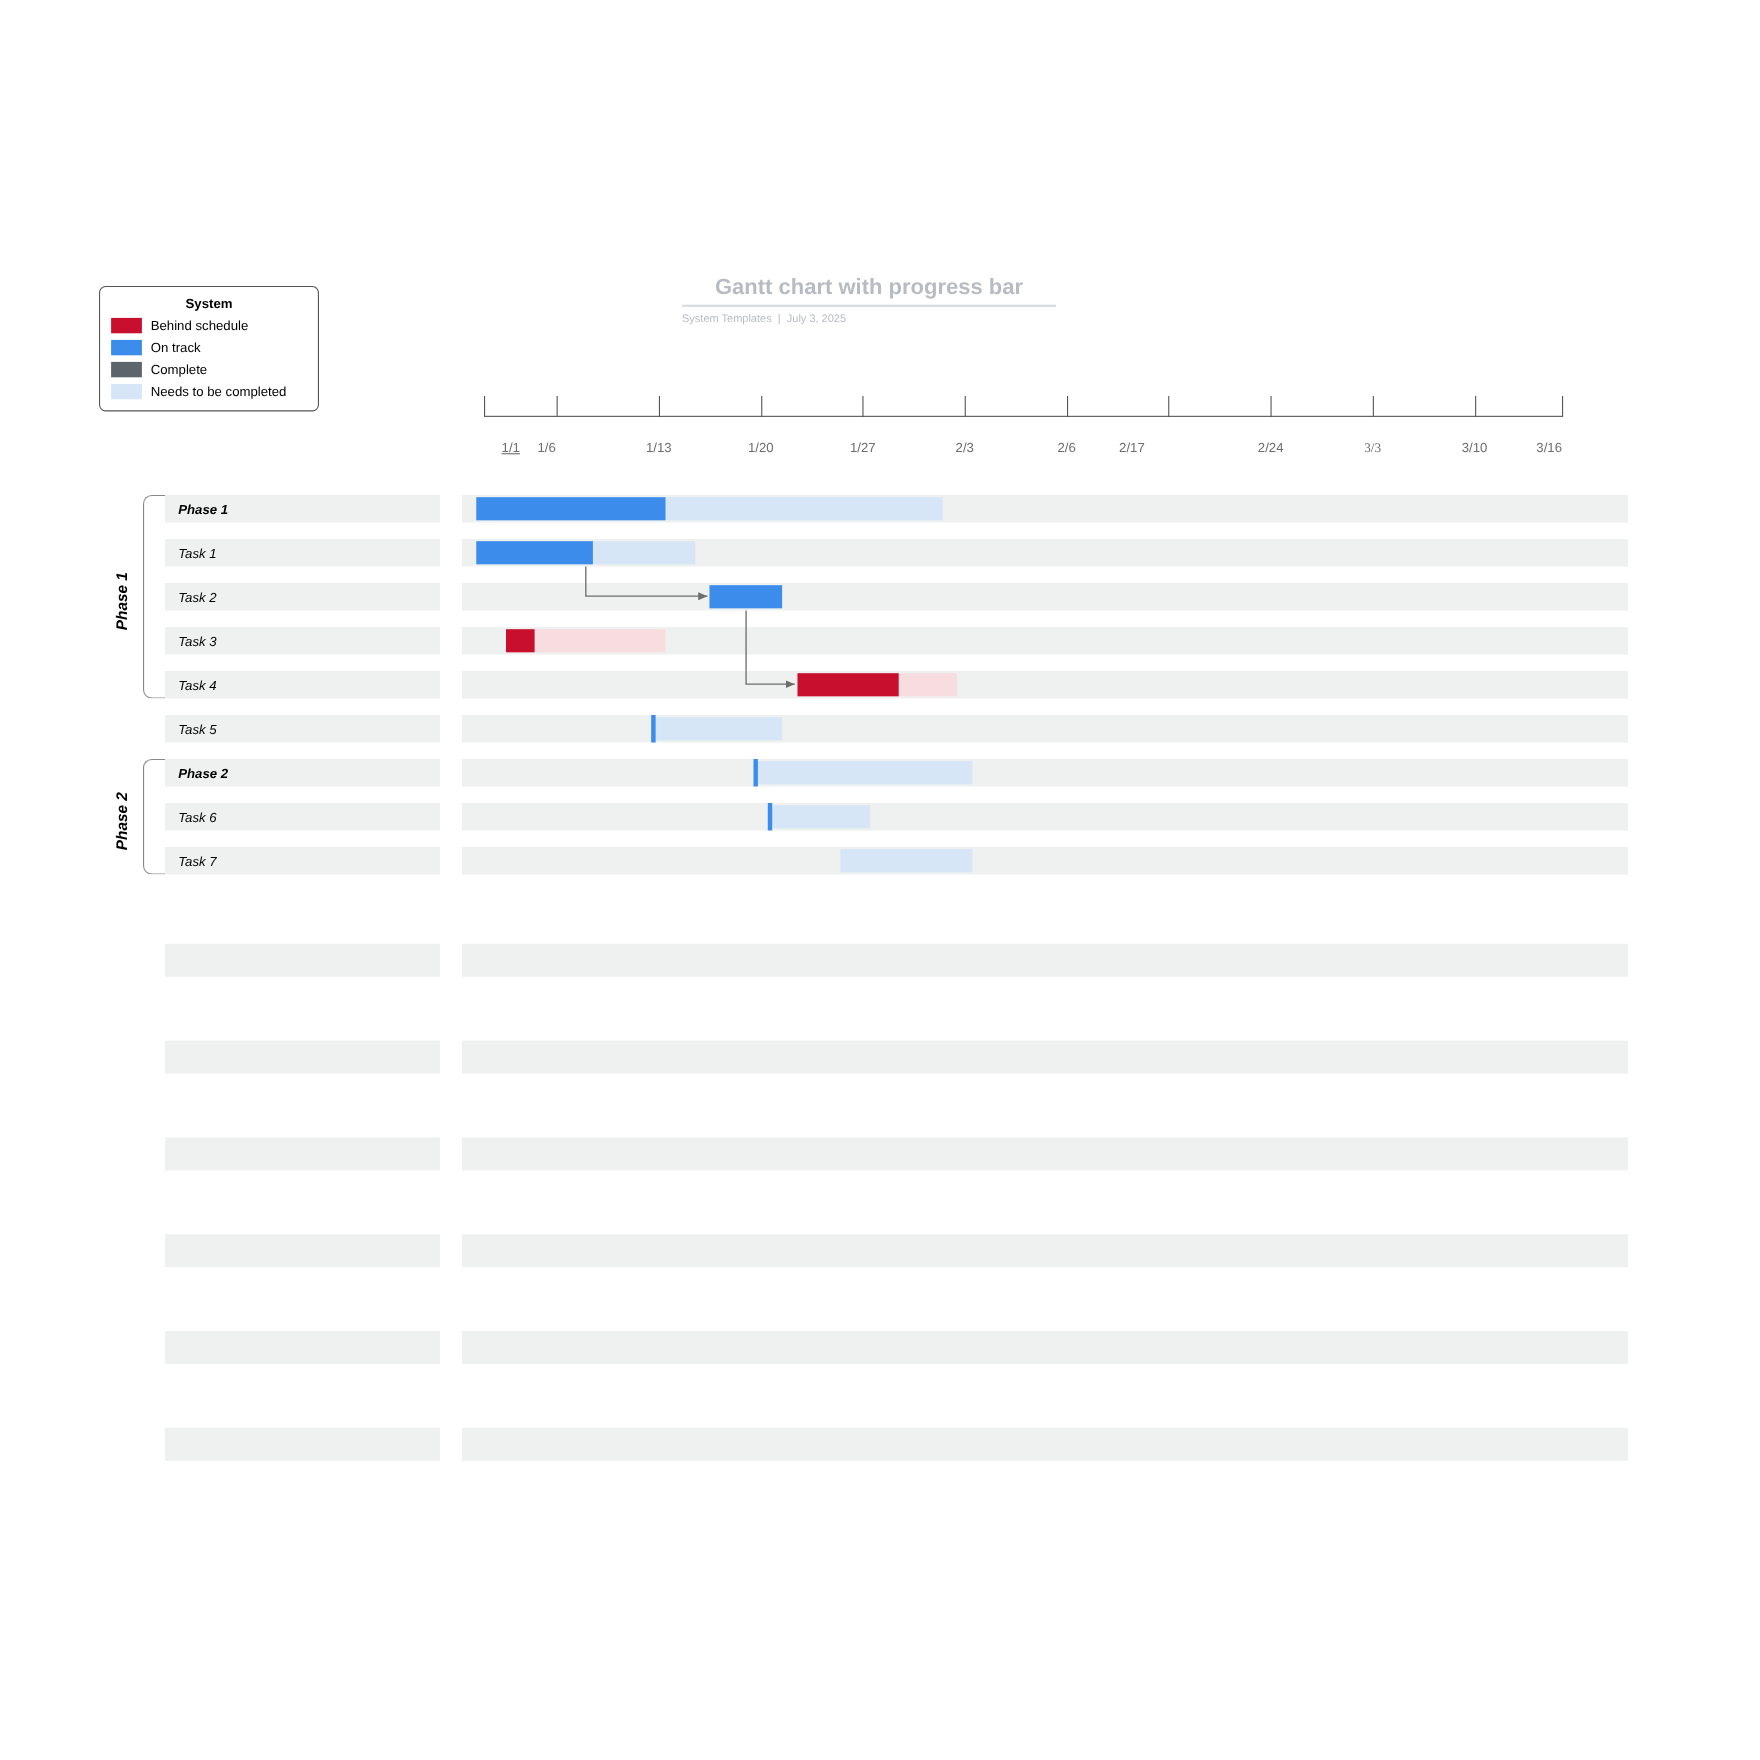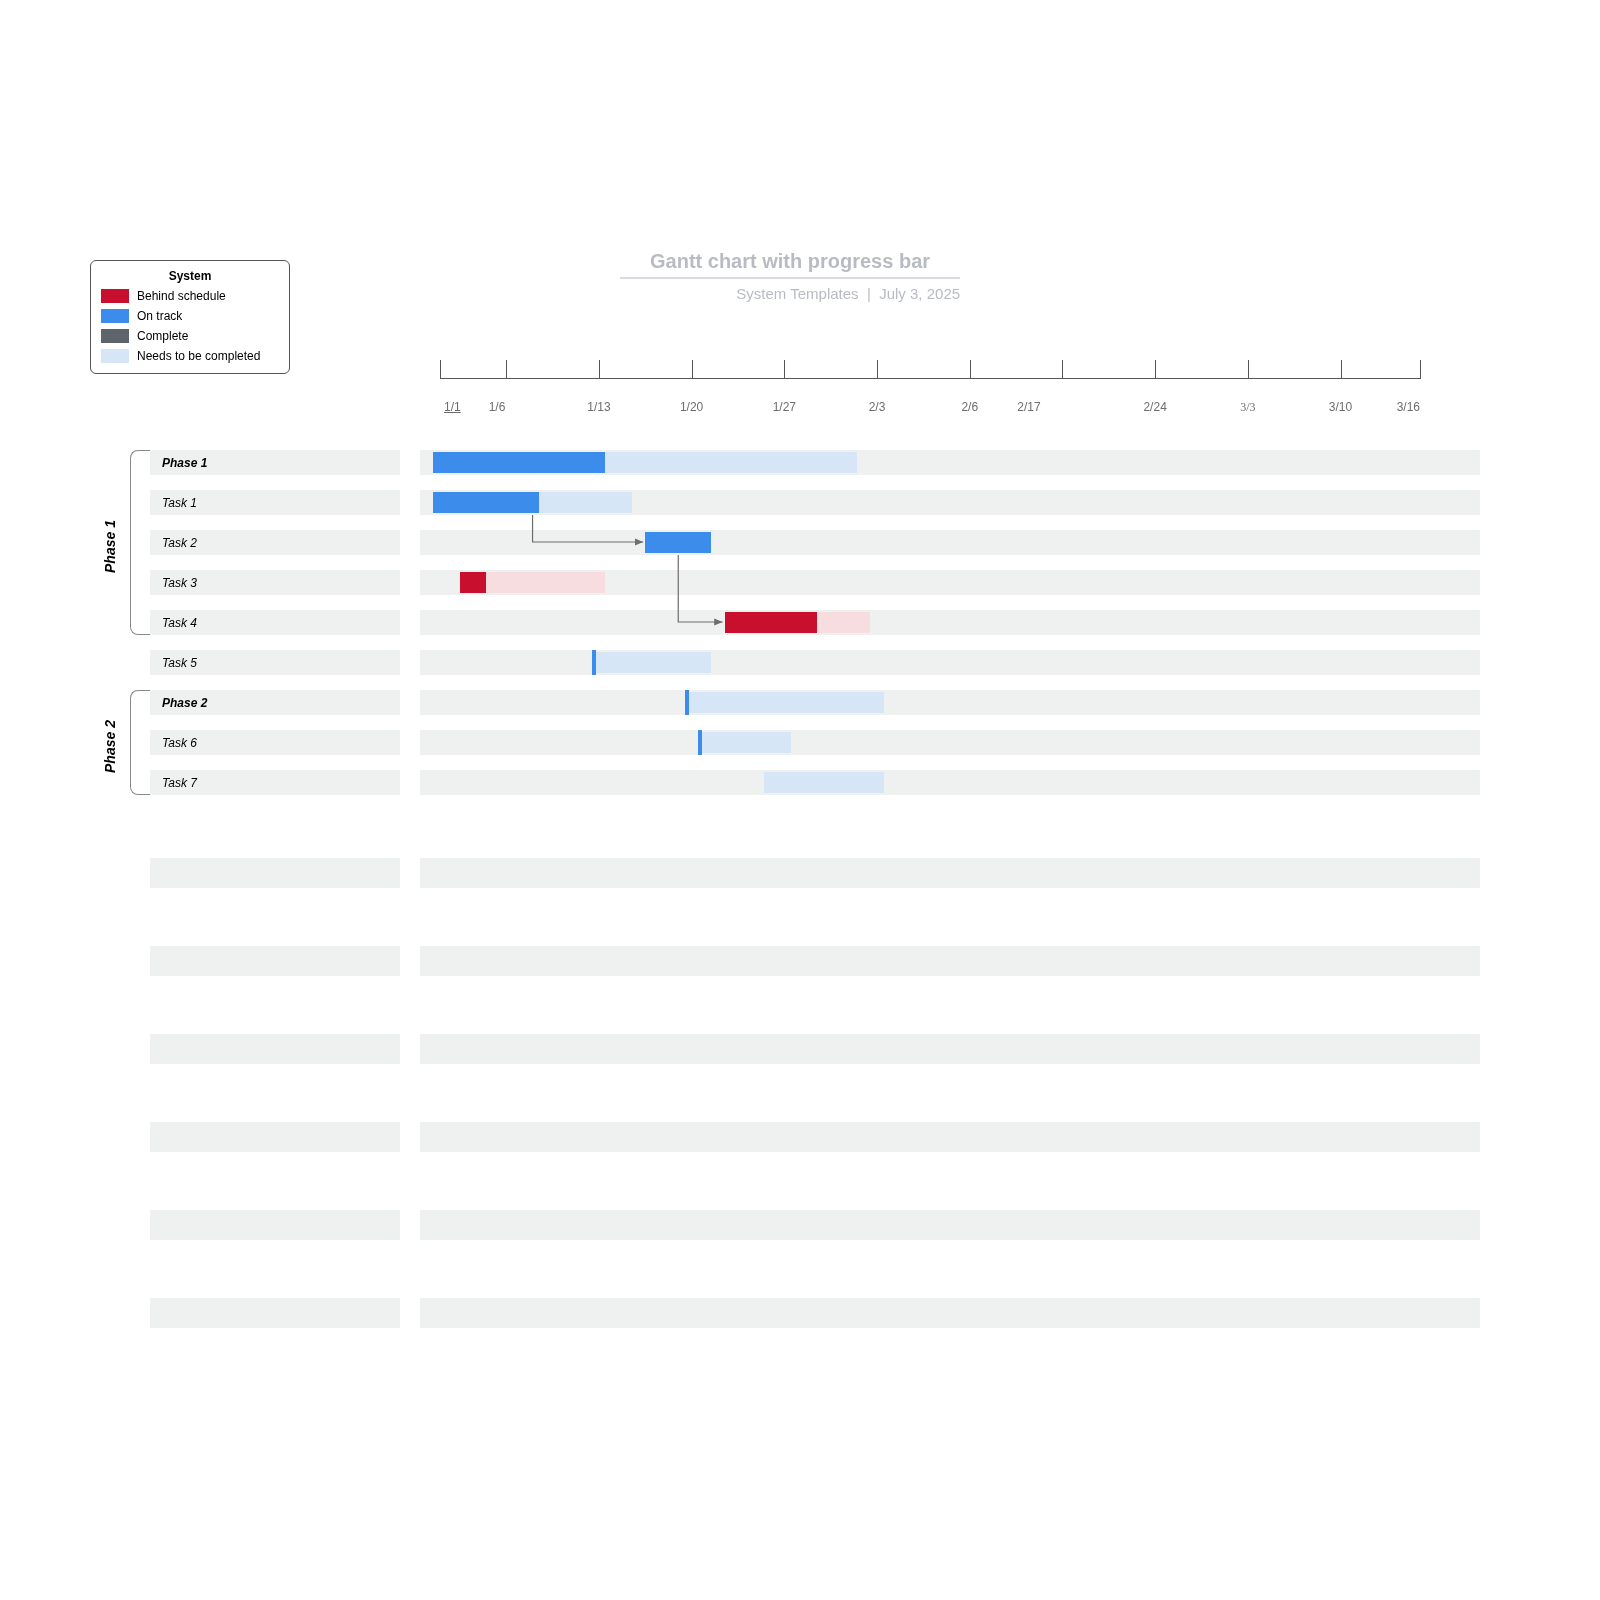--- a/index.html
+++ b/index.html
@@ -45,32 +45,32 @@
     width: 28px;
     height: 14px;
   }
   .legend-label { font-size: 12px; }
 
   
   .chart-title-wrap {
     position: absolute;
     left: 530px;
     top: -10px;
-    text-align: right;
+    text-align: left;
     color: #b8bcc2;
   }
   .chart-title {
     font-size: 20px;
     font-weight: 600;
     padding: 0 30px 4px 30px;
     border-bottom: 2px solid #d8dbe0;
   }
   .chart-sub {
     margin-top: 6px;
-    font-size: 15px;
+    font-size: 10px;
   }
 
   
   .timeline {
     position: absolute;
     left: 350px;
     top: 80px;
     height: 50px;
   }
   .axis-line {
@@ -203,21 +203,21 @@
     <div class="chart-sub">
       <span>System Templates</span>
       <span> &nbsp;|&nbsp; </span>
       <span>July 3, 2025</span>
     </div>
   </div>
 
   <div class="timeline" id="timeline">
       <div class="axis-line" style="width: 980px;"></div>
       <div class="tick" style="left: 0px;"></div>
-      <div class="tick-label first" style="left: 4px; text-decoration: underline;">1/1</div>
+      <div class="tick-label first" style="left: 16px; text-decoration: underline;">1/1</div>
       <div class="tick" style="left: 66.2162px;"></div>
       <div class="tick-label" style="left: 57px;">1/6</div>
       <div class="tick" style="left: 158.919px;"></div>
       <div class="tick-label" style="left: 158.919px;">1/13</div>
       <div class="tick" style="left: 251.622px;"></div>
       <div class="tick-label" style="left: 251.622px;">1/20</div>
       <div class="tick" style="left: 344.324px;"></div>
       <div class="tick-label" style="left: 344.324px;">1/27</div>
       <div class="tick" style="left: 437.027px;"></div>
       <div class="tick-label" style="left: 437.027px;">2/3</div>

